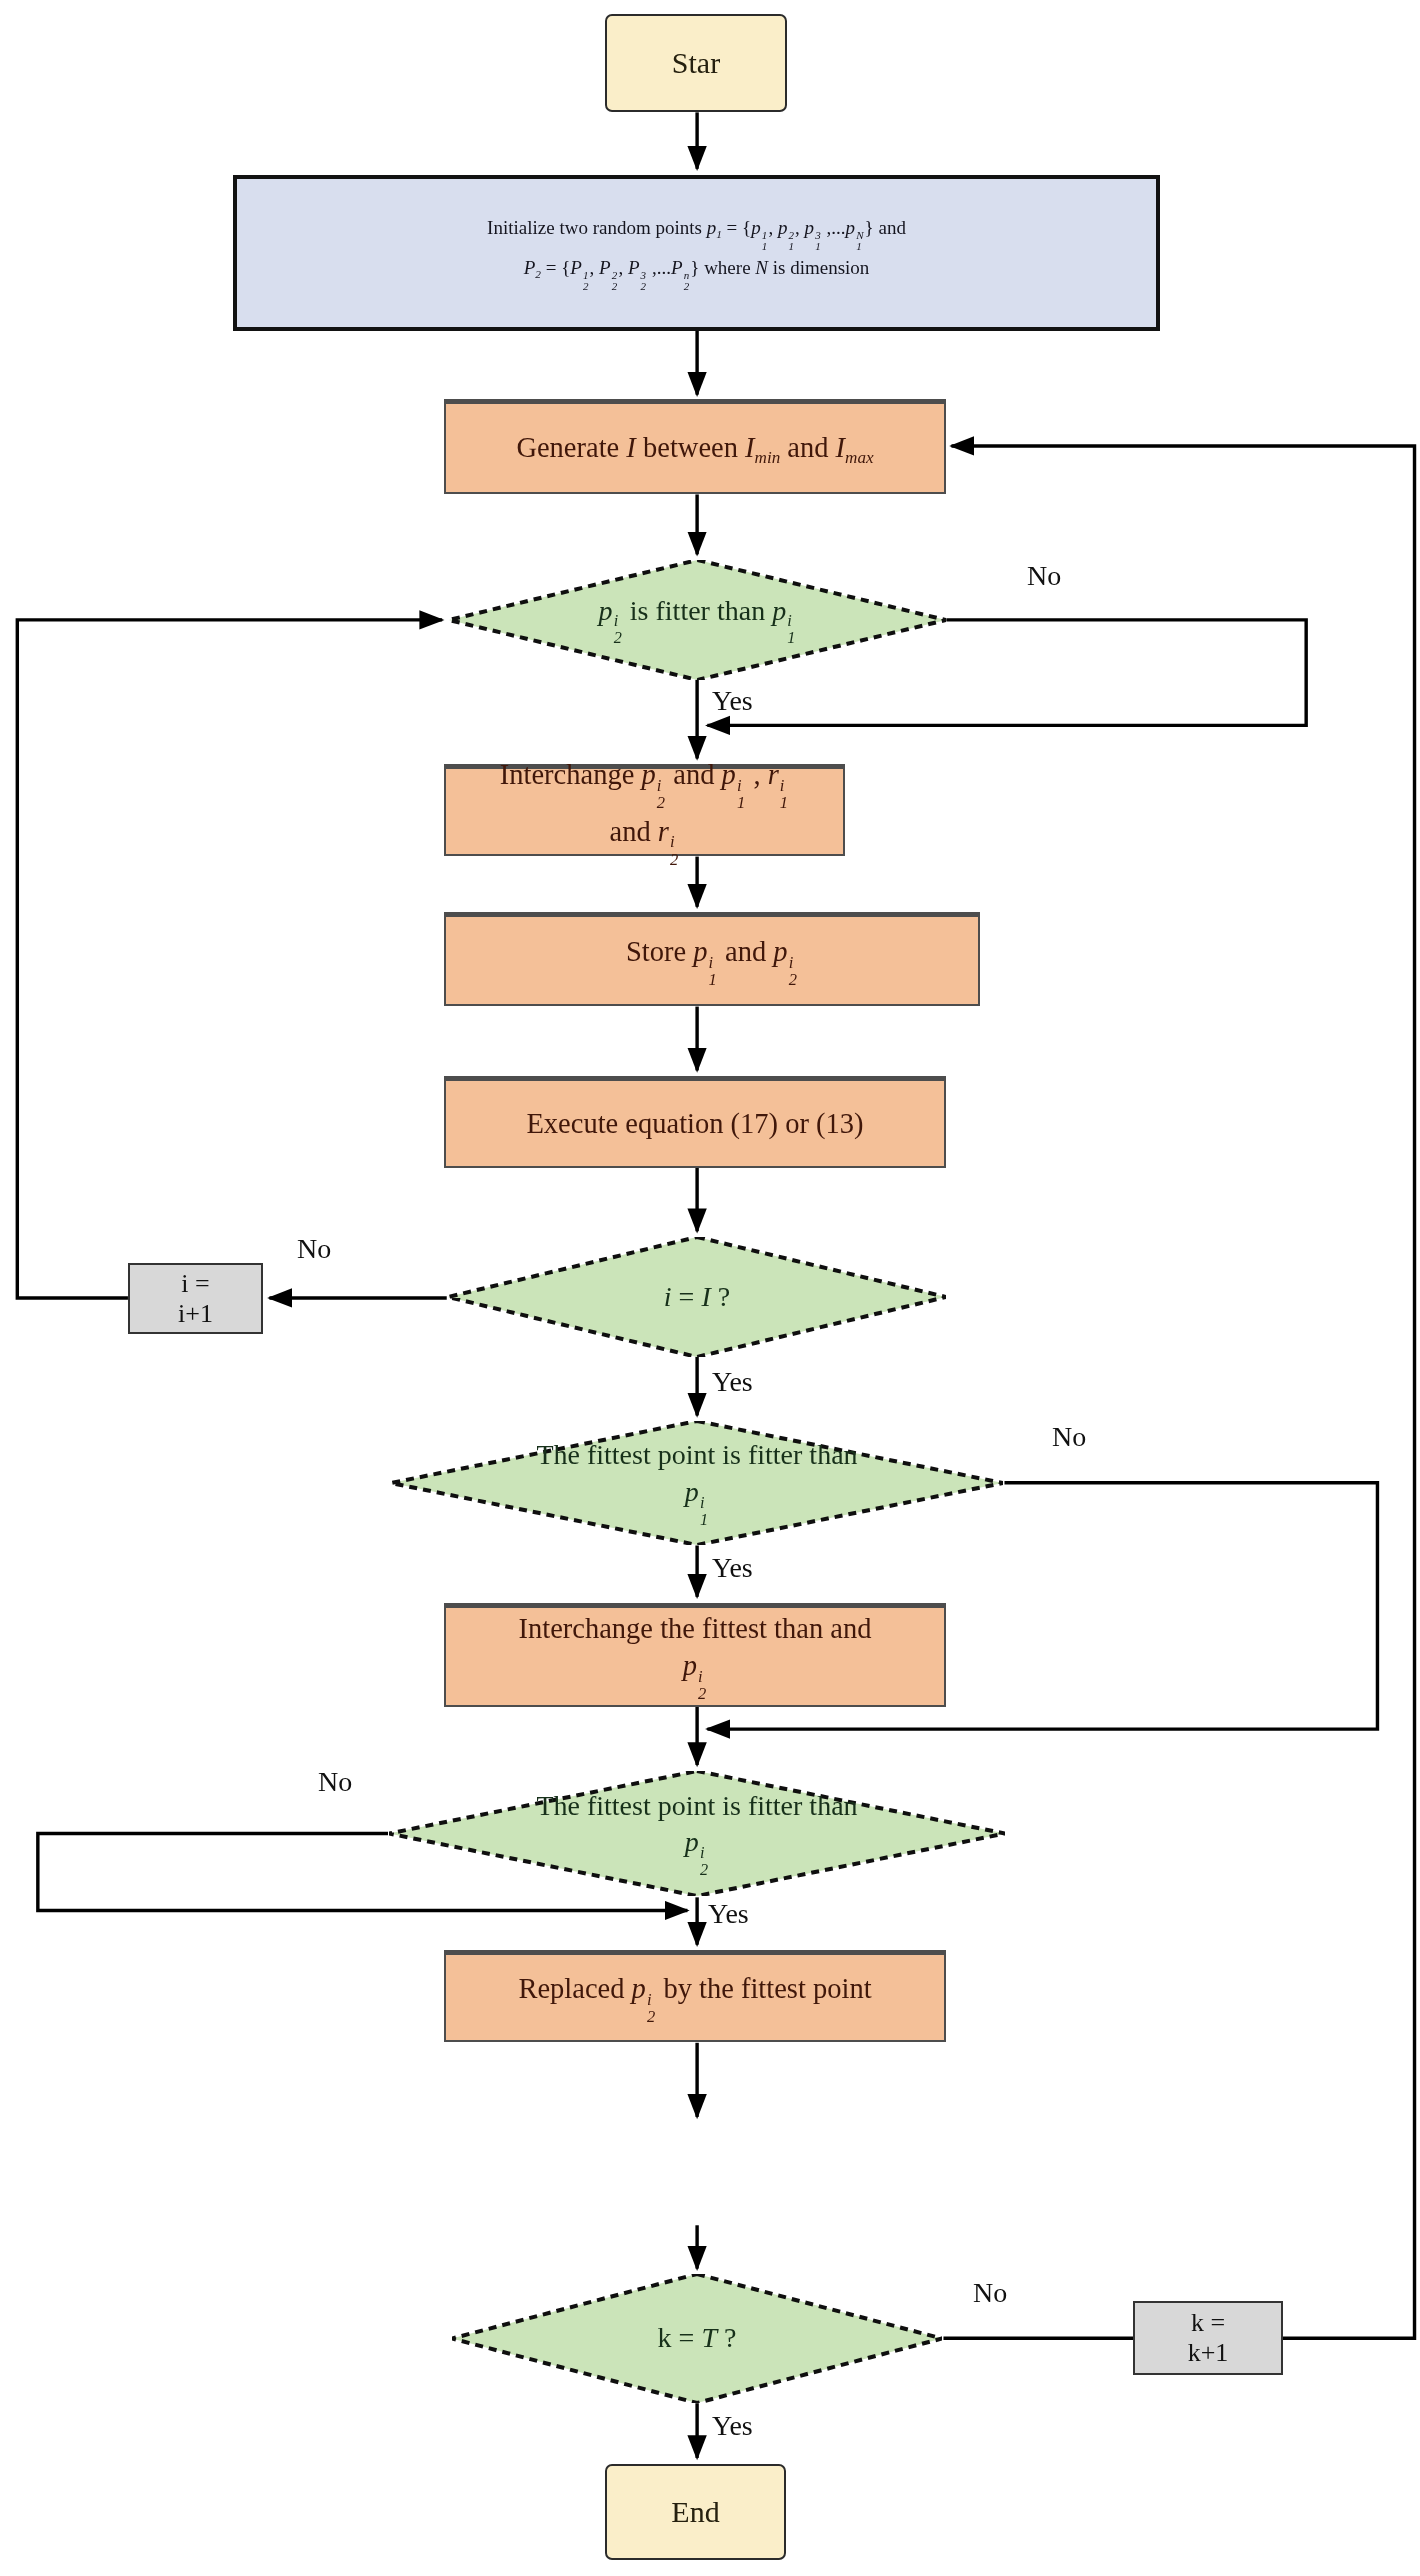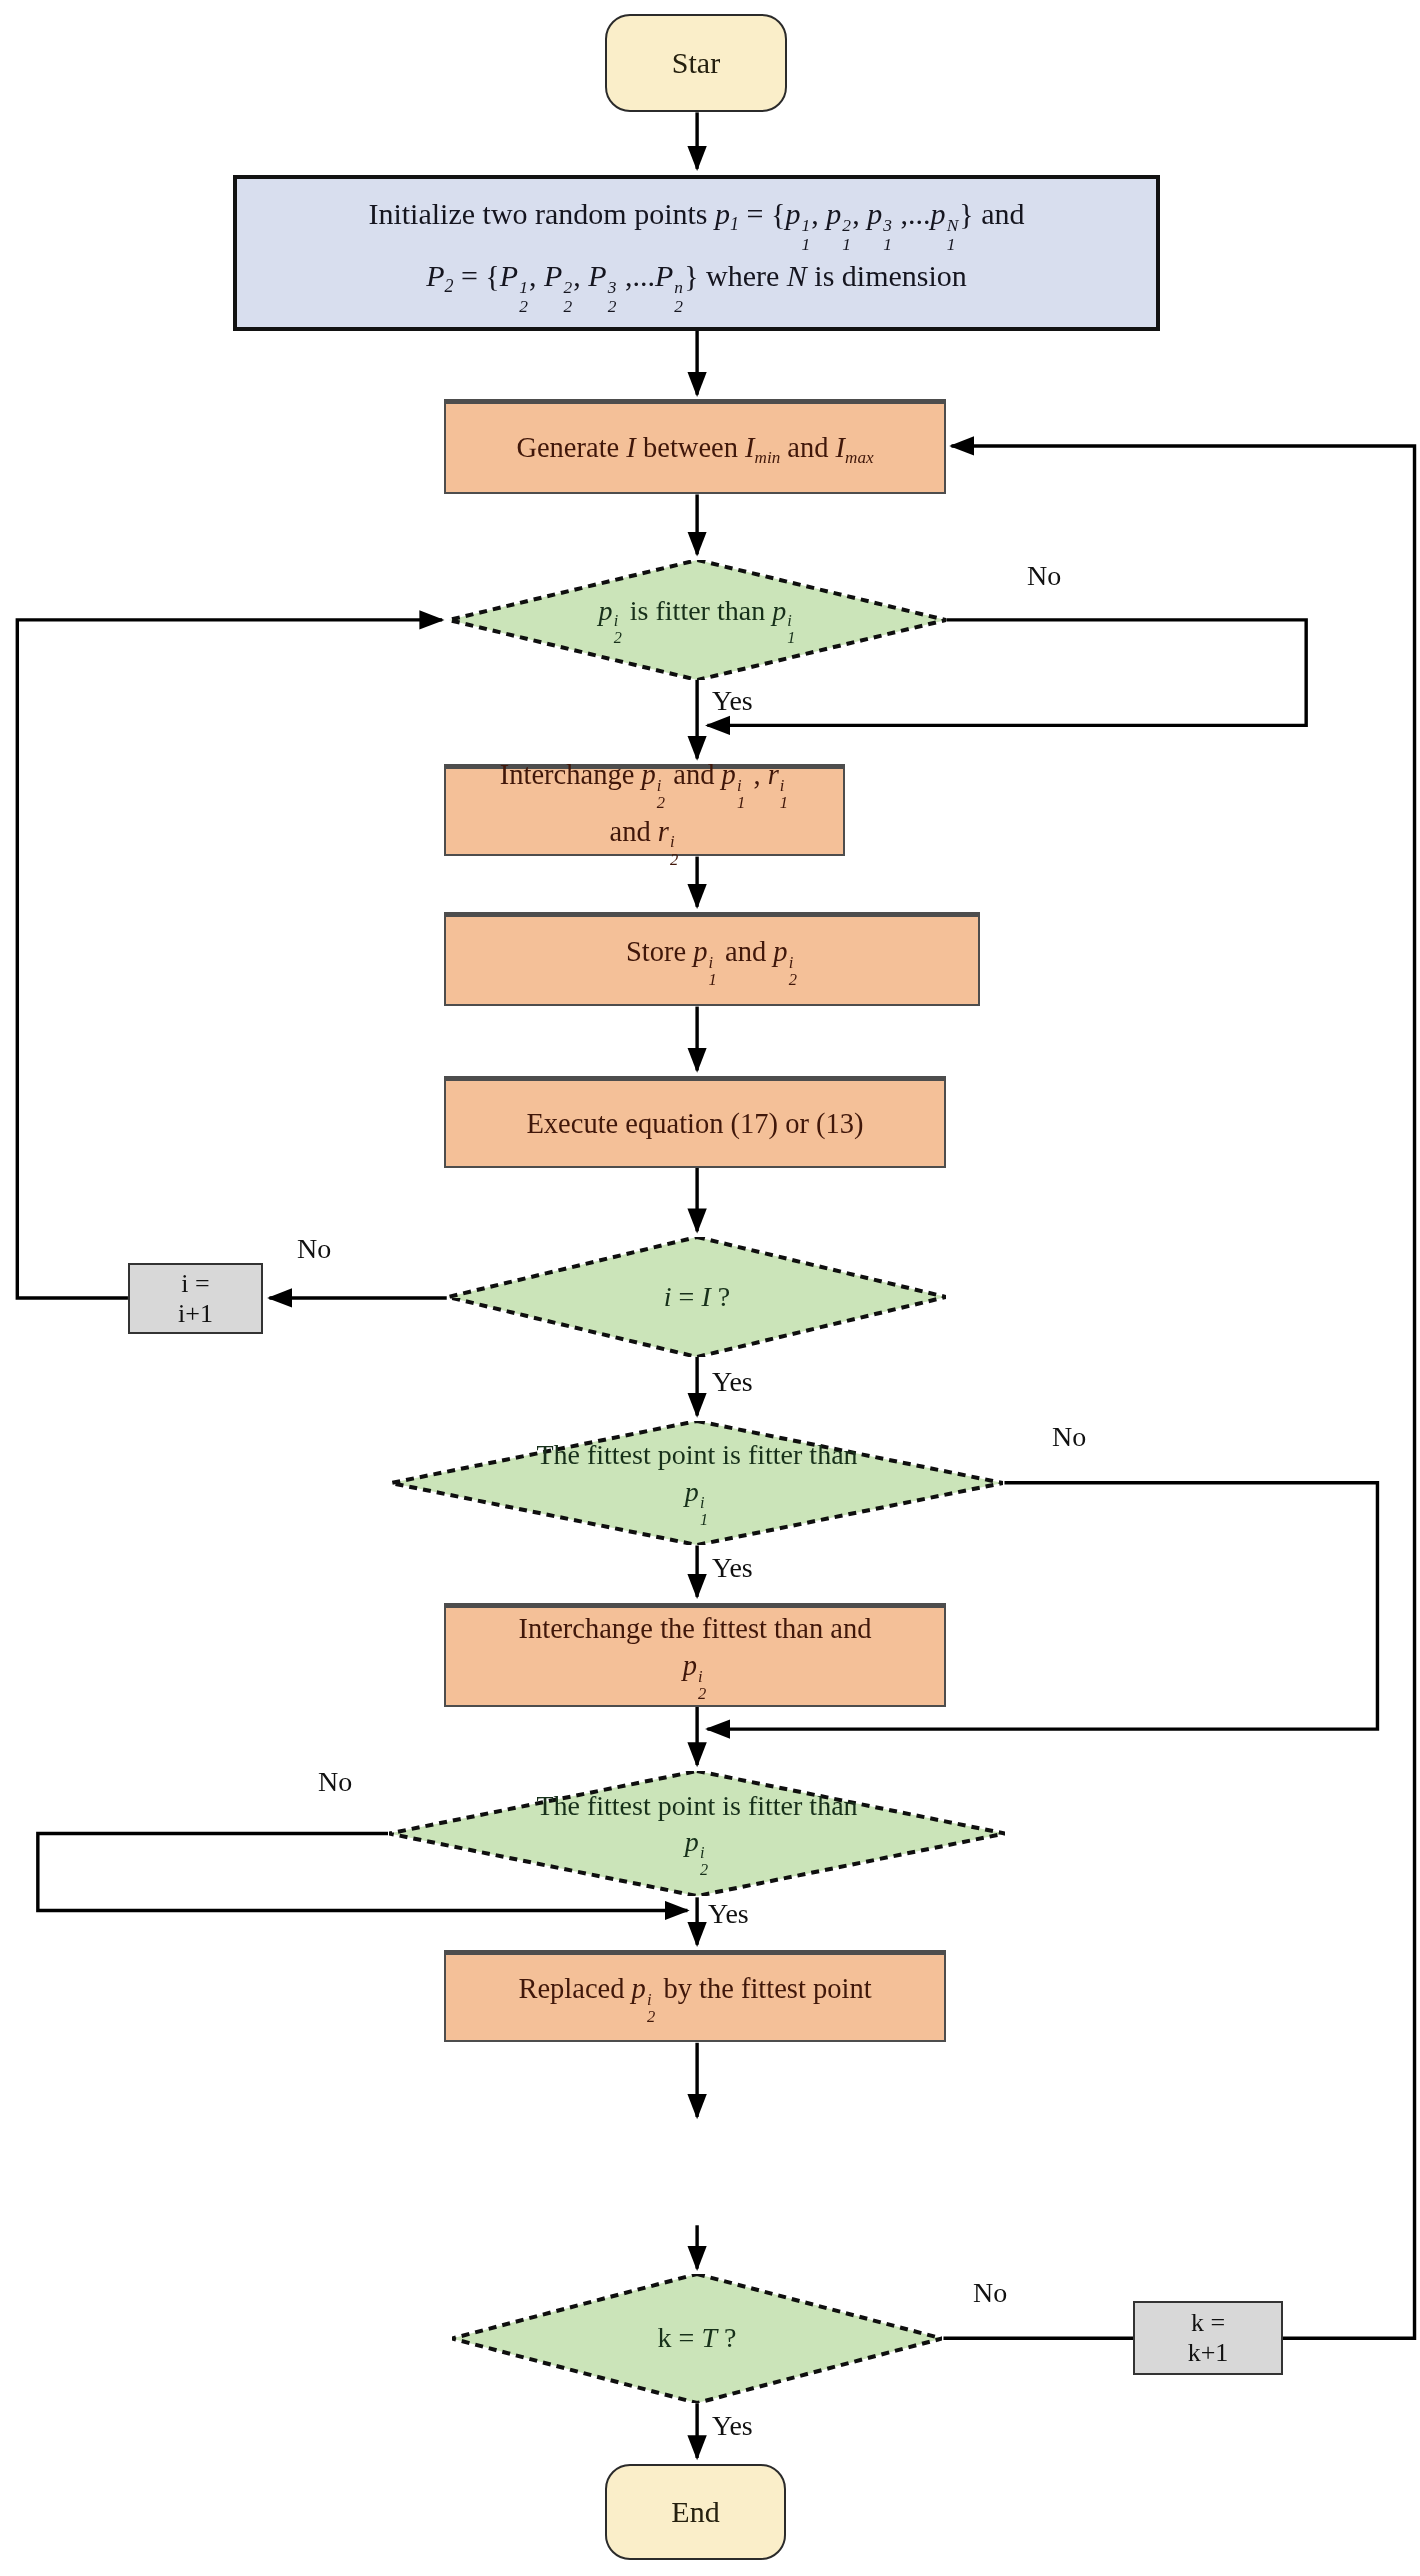--- a/index.html
+++ b/index.html
@@ -5,23 +5,23 @@
   *{box-sizing:border-box}
   html,body{margin:0;padding:0;background:#fff}
   body{width:1421px;height:2576px}
   #stage{position:relative;width:1421px;height:2576px;background:var(--canvas_bg,#fff);
          font-family:"Liberation Serif","DejaVu Serif",serif;color:#111;overflow:hidden}
   .wires{position:absolute;left:0;top:0;width:1421px;height:2576px;z-index:1}
   .wires polyline{fill:none;stroke:var(--wire,#000);stroke-width:6}
   .node{position:absolute;z-index:2;display:flex;align-items:center;justify-content:center;
         text-align:center}
   .terminal{background:var(--terminal_fill,#faeec9);border:2.3px solid var(--terminal_border,#2b2b2b);
-            border-radius:25px;font-size:30px;color:#25200f}
+            border-radius:7px;font-size:30px;color:#25200f}
   .init{background:var(--init_fill,#d8deee);border:4px solid var(--init_border,#111);
-        color:var(--init_text,#16161f);font-size:30px;line-height:1.55}
+        color:var(--init_text,#16161f);font-size:19px;line-height:1.55}
   .process{background:var(--process_fill,#f4c098);border:2.3px solid var(--process_border,#4d4d4d);
            border-top-width:5.1px;color:var(--process_text,#40170a);font-size:28.5px;line-height:1.4}
   .counter{background:var(--counter_fill,#d8d8d8);border:2.3px solid var(--counter_border,#333);
            color:var(--counter_text,#111);font-size:26px}
   .diamond{color:var(--decision_text,#17301a);font-size:28px;line-height:1.3}
   .diamond > svg{position:absolute;left:0;top:0;width:100%;height:100%}
   .diamond .dshape{fill:var(--decision_fill,#cbe4b9);stroke:var(--decision_border,#101010);
            stroke-width:4;stroke-dasharray:8 6}
   .dtext{position:relative;z-index:1;padding:0 46px}
   .elabel{position:absolute;z-index:3;font-size:28px;color:var(--label_text,#111)}

